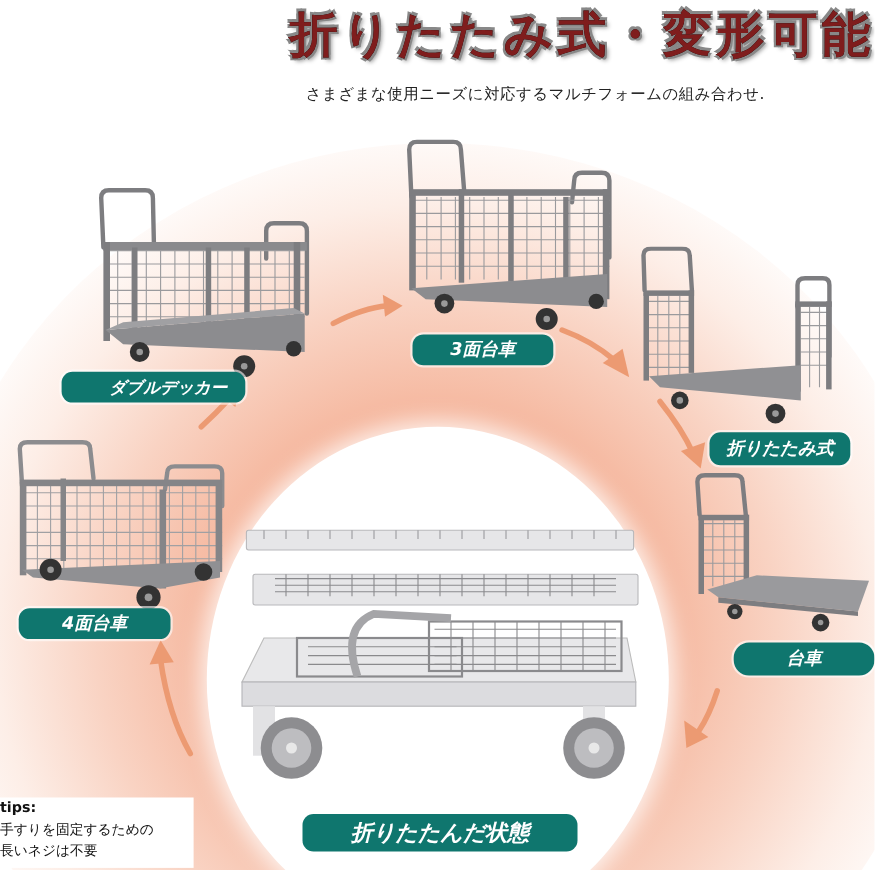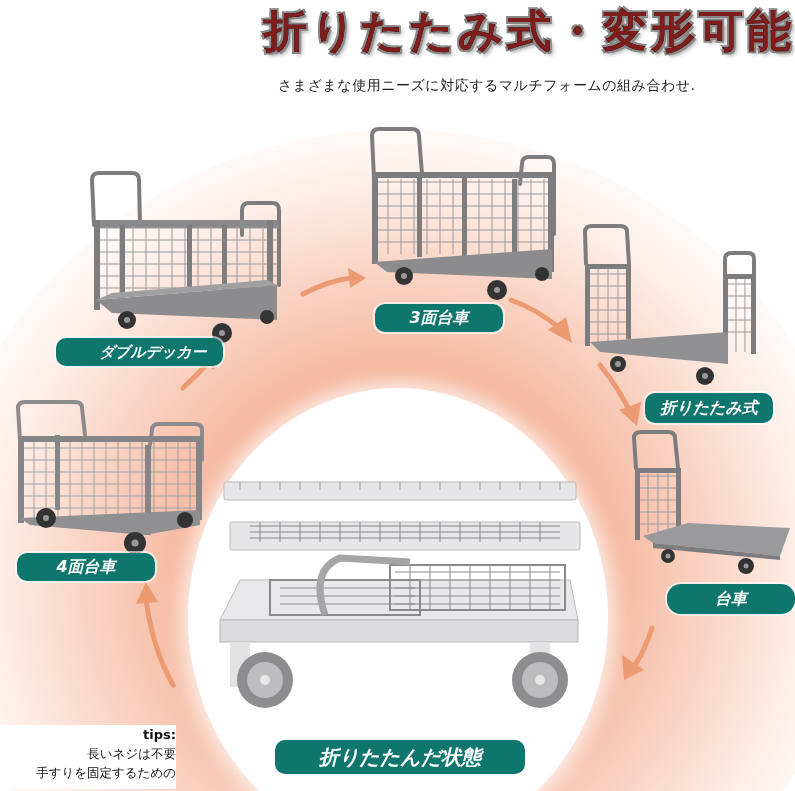--- a/index.html
+++ b/index.html
@@ -30,21 +30,21 @@
   }
   .label {
     position: absolute; background: #0f766e; color: #fff; border-radius: 10px;
     font-weight: bold; font-style: italic; display: flex; align-items: center; justify-content: center;
     box-shadow: 0 0 0 2px rgba(255,255,255,0.6);
   }
   .cart { position: absolute; }
   .arrow { position: absolute; }
   .tips {
     position: absolute; left: 0; top: 725px; width: 176px; height: 64px;
-    background: #fff; text-align: right; font-size: 12.5px; color: #111; line-height: 19px;
+    background: #fff; text-align: left; font-size: 12.5px; color: #111; line-height: 19px;
   }
   .tips .t1 { font-weight: bold; font-size: 13px; }
 </style>
 </head>
 <body>
 
 <div class="canvas">
   <div class="glow"></div>
   <div class="inner-circle"></div>
 
@@ -252,16 +252,16 @@
 
   <div class="label" style="left:56px;top:338px;width:140px;height:28px;font-size:15px;padding-left:27px;">ダブルデッカー</div>
   <div class="label" style="left:375px;top:304px;width:128px;height:28px;font-size:16px;">3面台車</div>
   <div class="label" style="left:645px;top:393px;width:128px;height:30px;font-size:16px;">折りたたみ式</div>
   <div class="label" style="left:667px;top:584px;width:128px;height:30px;font-size:16px;border-radius:14px;">台車</div>
   <div class="label" style="left:17px;top:553px;width:138px;height:28px;font-size:16px;">4面台車</div>
   <div class="label" style="left:275px;top:740px;width:250px;height:34px;font-size:20px;">折りたたんだ状態</div>
 
   <div class="tips">
     <div class="t1">tips:</div>
+    <div>手すりを固定するための</div>
     <div>長いネジは不要</div>
-    <div>手すりを固定するための</div>
   </div>
 </div>
 
 </body></html>

